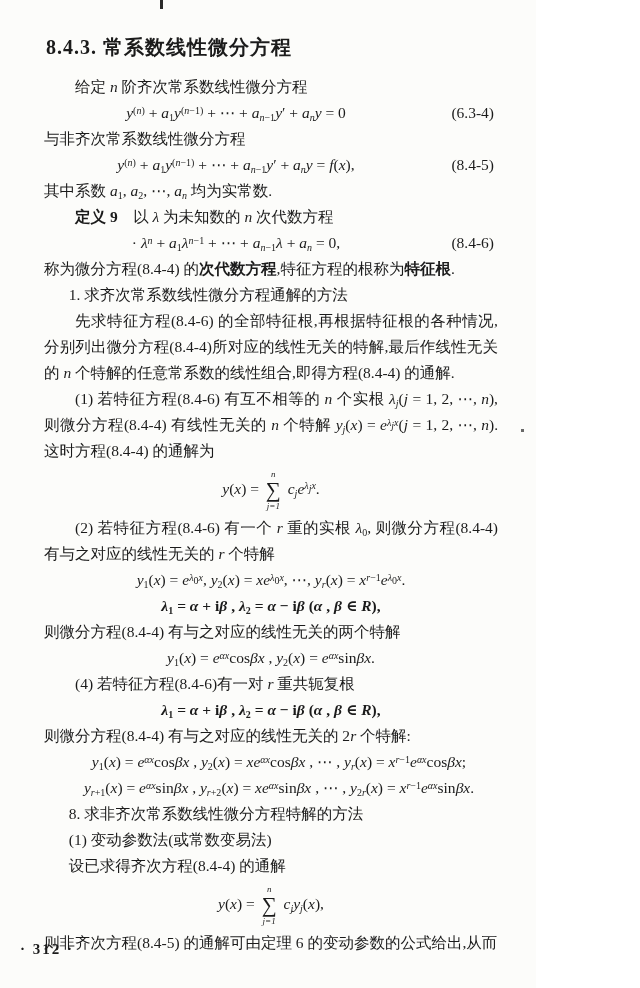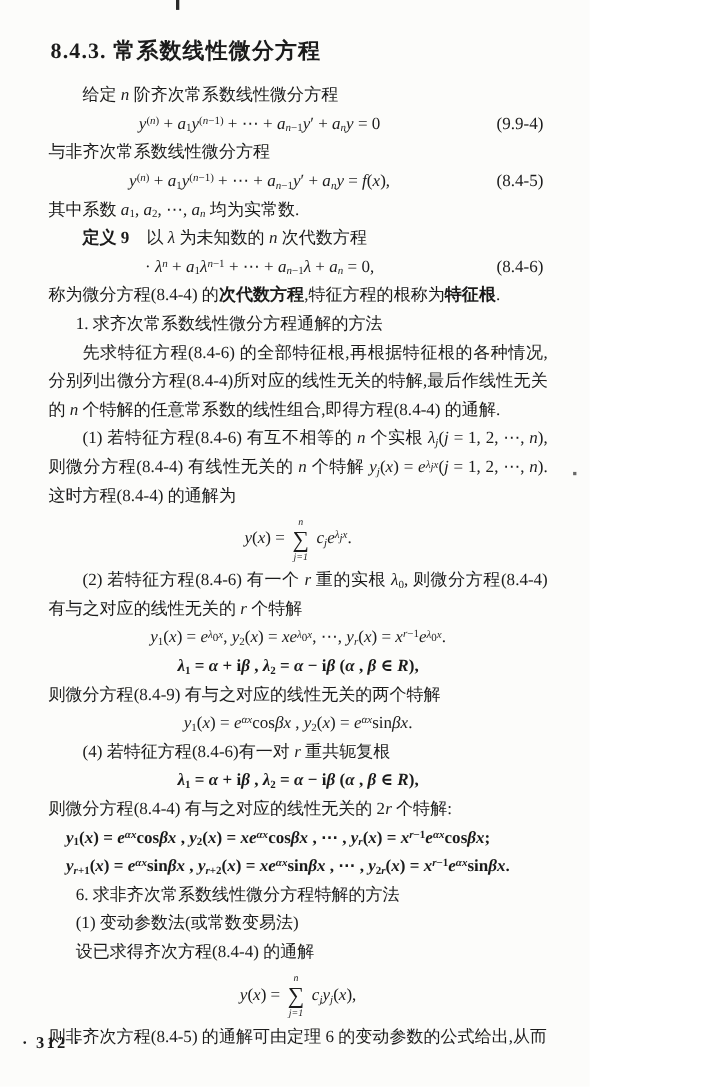--- a/index.html
+++ b/index.html
@@ -28,21 +28,21 @@
   i { font-family:"Liberation Serif","DejaVu Serif",serif; font-style:italic; }
   sup, sub { font-size:10px; line-height:0; }
   sup { vertical-align:0.45em; }
   sub { vertical-align:-0.25em; }
   .eqrow { position:relative; text-align:center; }
   .eqrow.numbered { padding-right:70px; }
   .eqnum {
     position:absolute; right:4px; top:0;
     font-style:normal; font-weight:400;
   }
-  .eqleft { text-align:left; padding-left:16px;font-weight:bold; }
+  .eqleft { text-align:center; padding-left:16px; }
   .sumrow { margin:5px 0 4px 0; }
   .sum {
     display:inline-flex; flex-direction:column; align-items:center;
     vertical-align:middle; margin:0 3px; line-height:1;
   }
   .sum .lim { font-size:9px; line-height:10px; font-style:italic; }
   .sum .sig { font-size:21px; line-height:22px; font-style:normal; }
   .pagenum {
     position:absolute; left:20px; bottom:26px;
     font-weight:700; letter-spacing:2px; font-size:15px;
@@ -59,21 +59,21 @@
   <span class="speck s1"></span>
   <span class="speck s2"></span>
   <span class="speck s3"></span>
 
   <div class="heading">8.4.3. 常系数线性微分方程</div>
 
   <p class="body ind">给定 <i>n</i> 阶齐次常系数线性微分方程</p>
 
   <div class="eqrow numbered">
     <span><i>y</i><sup>(<i>n</i>)</sup> + <i>a</i><sub>1</sub><i>y</i><sup>(<i>n</i>−1)</sup> + ⋯ + <i>a</i><sub><i>n</i>−1</sub><i>y</i>′ + <i>a</i><sub><i>n</i></sub><i>y</i> = 0</span>
-    <span class="eqnum">(9.9-4)</span>
+    <span class="eqnum">(6.3-4)</span>
   </div>
 
   <p class="body">与非齐次常系数线性微分方程</p>
 
   <div class="eqrow numbered">
     <span><i>y</i><sup>(<i>n</i>)</sup> + <i>a</i><sub>1</sub><i>y</i><sup>(<i>n</i>−1)</sup> + ⋯ + <i>a</i><sub><i>n</i>−1</sub><i>y</i>′ + <i>a</i><sub><i>n</i></sub><i>y</i> = <i>f</i>(<i>x</i>),</span>
     <span class="eqnum">(8.4-5)</span>
   </div>
 
   <p class="body">其中系数 <i>a</i><sub>1</sub>, <i>a</i><sub>2</sub>, ⋯, <i>a</i><sub><i>n</i></sub> 均为实常数.</p>
@@ -105,21 +105,21 @@
 
   <div class="eqrow">
     <span><i>y</i><sub>1</sub>(<i>x</i>) = <i>e</i><sup><i>λ</i><sub>0</sub><i>x</i></sup>, <i>y</i><sub>2</sub>(<i>x</i>) = <i>xe</i><sup><i>λ</i><sub>0</sub><i>x</i></sup>, ⋯, <i>y</i><sub><i>r</i></sub>(<i>x</i>) = <i>x</i><sup><i>r</i>−1</sup><i>e</i><sup><i>λ</i><sub>0</sub><i>x</i></sup>.</span>
   </div>
 
 
   <div class="eqrow">
     <span><b><i>λ</i><sub>1</sub> = <i>α</i> + i<i>β</i> , <i>λ</i><sub>2</sub> = <i>α</i> − i<i>β</i> (<i>α</i> , <i>β</i> ∈ <i>R</i>),</b></span>
   </div>
 
-  <p class="body">则微分方程(8.4-9) 有与之对应的线性无关的两个特解</p>
+  <p class="body">则微分方程(8.4-4) 有与之对应的线性无关的两个特解</p>
 
   <div class="eqrow">
     <span><i>y</i><sub>1</sub>(<i>x</i>) = <i>e</i><sup><i>αx</i></sup>cos<i>βx</i> ,  <i>y</i><sub>2</sub>(<i>x</i>) = <i>e</i><sup><i>αx</i></sup>sin<i>βx</i>.</span>
   </div>
 
   <p class="body ind">(4) 若特征方程(8.4-6)有一对 <i>r</i> 重共轭复根</p>
 
   <div class="eqrow">
     <span><b><i>λ</i><sub>1</sub> = <i>α</i> + i<i>β</i> , <i>λ</i><sub>2</sub> = <i>α</i> − i<i>β</i> (<i>α</i> , <i>β</i> ∈ <i>R</i>),</b></span>
   </div>
@@ -127,21 +127,21 @@
   <p class="body">则微分方程(8.4-4) 有与之对应的线性无关的 2<i>r</i> 个特解:</p>
 
   <div class="eqrow eqleft">
     <span><i>y</i><sub>1</sub>(<i>x</i>) = <i>e</i><sup><i>αx</i></sup>cos<i>βx</i> , <i>y</i><sub>2</sub>(<i>x</i>) = <i>xe</i><sup><i>αx</i></sup>cos<i>βx</i> , ⋯ , <i>y</i><sub><i>r</i></sub>(<i>x</i>) = <i>x</i><sup><i>r</i>−1</sup><i>e</i><sup><i>αx</i></sup>cos<i>βx</i>;</span>
   </div>
 
   <div class="eqrow eqleft">
     <span><i>y</i><sub><i>r</i>+1</sub>(<i>x</i>) = <i>e</i><sup><i>αx</i></sup>sin<i>βx</i> , <i>y</i><sub><i>r</i>+2</sub>(<i>x</i>) = <i>xe</i><sup><i>αx</i></sup>sin<i>βx</i> , ⋯ , <i>y</i><sub>2<i>r</i></sub>(<i>x</i>) = <i>x</i><sup><i>r</i>−1</sup><i>e</i><sup><i>αx</i></sup>sin<i>βx</i>.</span>
   </div>
 
-  <p class="body ind15">6. 求非齐次常系数线性微分方程特解的方法</p>
+  <p class="body ind15">8. 求非齐次常系数线性微分方程特解的方法</p>
 
   <p class="body ind15">(1) 变动参数法(或常数变易法)</p>
 
   <p class="body ind15">设已求得齐次方程(8.4-4) 的通解</p>
 
   <div class="eqrow sumrow">
     <span><i>y</i>(<i>x</i>) = <span class="sum">
           <span class="lim"><i>n</i></span>
           <span class="sig">∑</span>
           <span class="lim"><i>j</i>=1</span>

